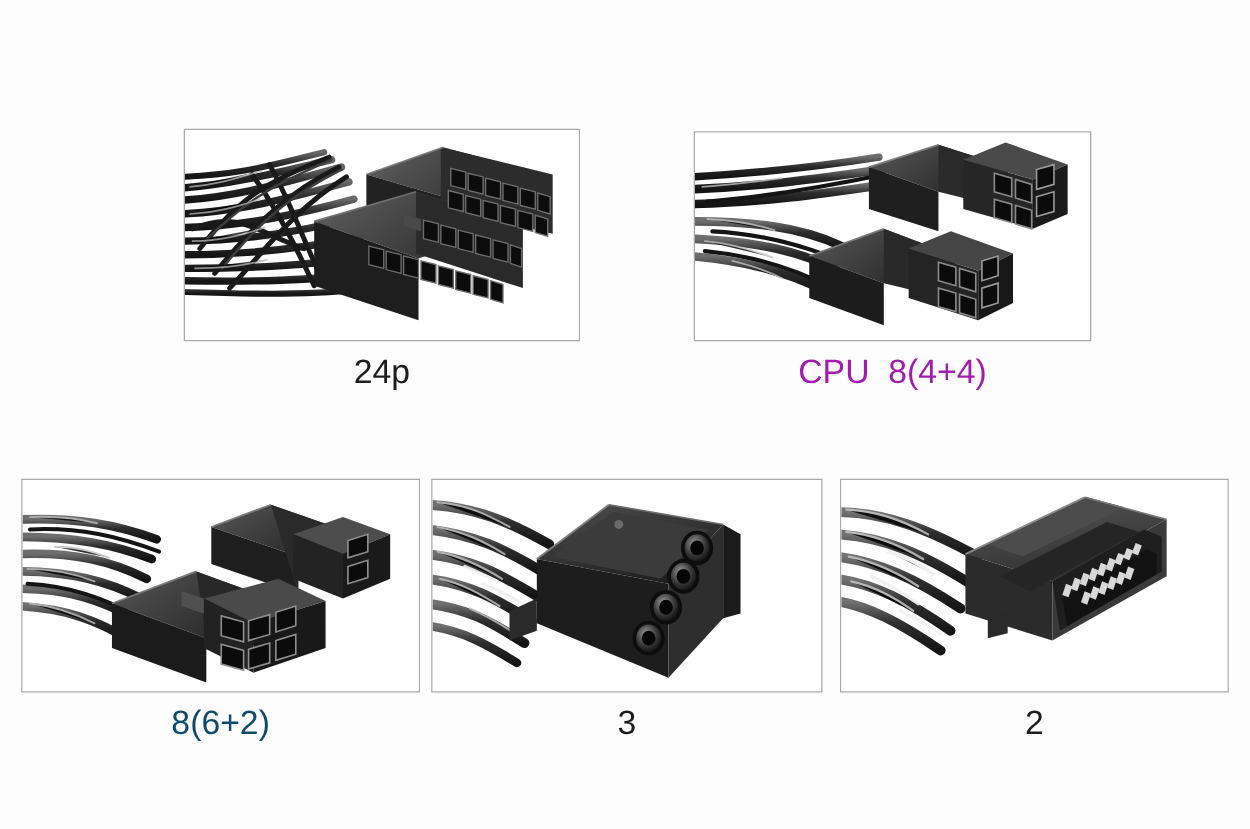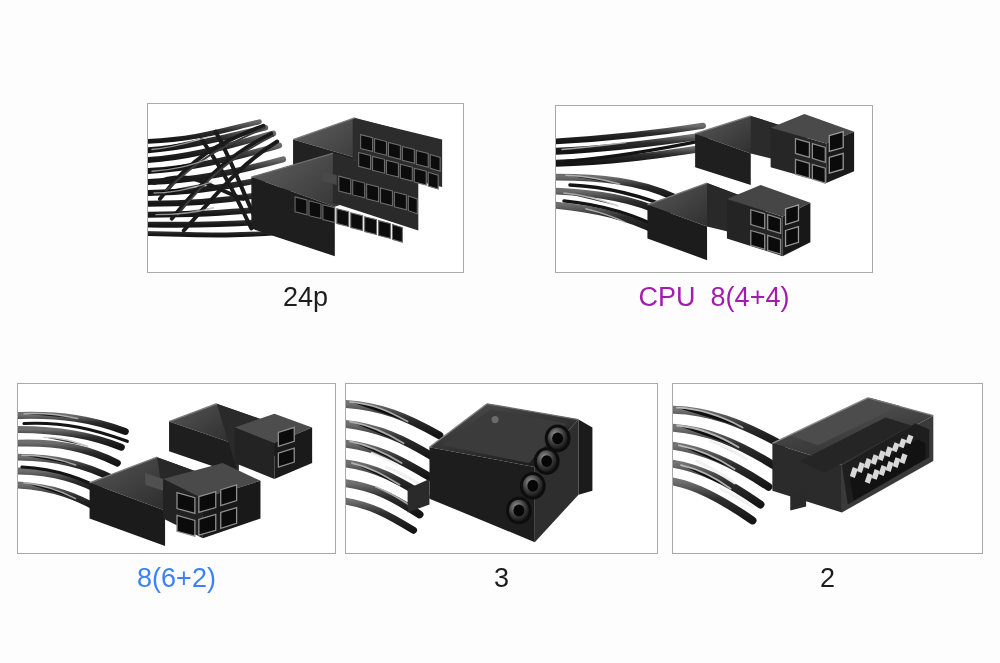--- a/index.html
+++ b/index.html
@@ -303,21 +303,21 @@
           <path d="M182 137 l 17 -5 l 0 16 l -17 5 Z"></path>
           <path d="M204 130 l 16 -5 l 0 16 l -16 5 Z"></path>
         </g>
 
         <path d="M128 90 l 18 6 l 0 12 l -18 -6 Z" fill="#505050"></path>
         <path d="M72 100 L 140 74" stroke="#7a7a7a" stroke-width="1.4" fill="none"></path>
         <path d="M152 38 L 200 20" stroke="#7a7a7a" stroke-width="1.4" fill="none"></path>
       </svg>
     </div>
   </div>
-  <div class="caption" id="caption-2" style="left: 17px; top: 563px; width: 319px; color: #3b82f6;">8(6+2)</div>
+  <div class="caption" id="caption-2" style="left: 17px; top: 563px; width: 319px; color: #0c4a6e;">8(6+2)</div>
 
   <div class="panel" id="panel-3" style="left: 345px; top: 383px; width: 313px; height: 171px; border-color: rgb(169, 169, 169); background: rgb(255, 255, 255);">
     <div class="panel-art">
       <svg class="art" viewBox="0 0 313 171" preserveAspectRatio="none">
         <defs>
           <linearGradient id="plasticTop4" x1="0" y1="0" x2="0.6" y2="1">
             <stop offset="0" stop-color="#4f4f4f"></stop>
             <stop offset="1" stop-color="#1f1f1f"></stop>
           </linearGradient>
           <linearGradient id="wireg4" x1="0" y1="0" x2="0" y2="1">

